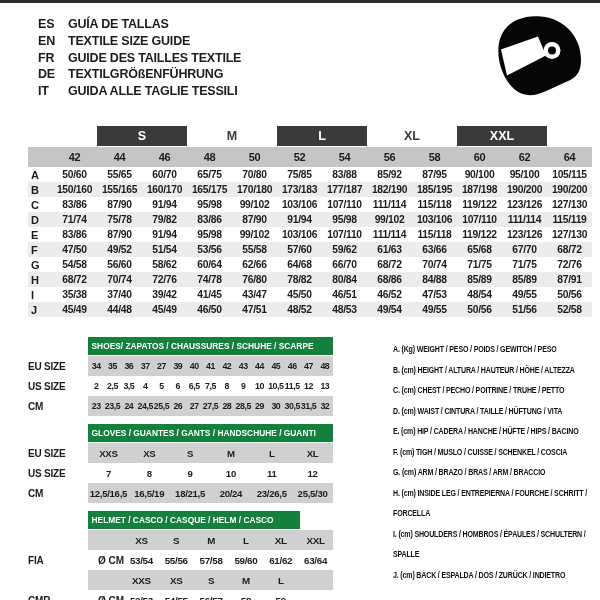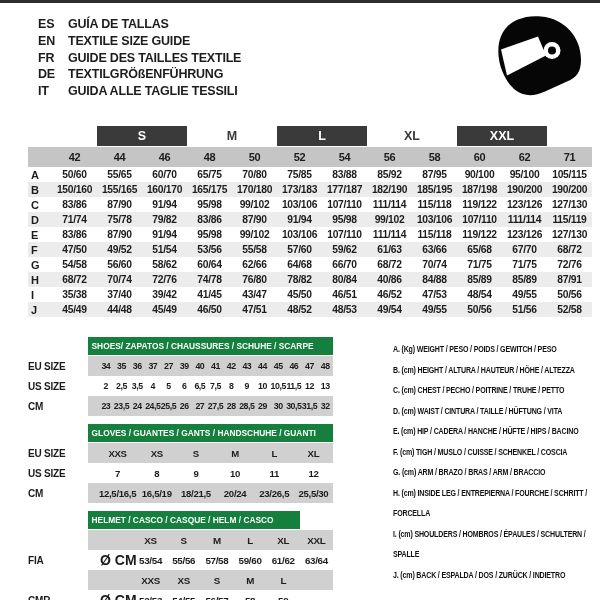--- a/index.html
+++ b/index.html
@@ -33,30 +33,30 @@
 
   
   .sub-tables{position:absolute;left:28px;top:336px;width:305px;}
   .subtable{margin-bottom:7px;}
   .subrow{display:flex;height:20px;align-items:center;}
   .barrow{height:19px;margin-bottom:1px;}
   .slabel{width:60px;flex:0 0 60px;font-size:10px;font-weight:bold;letter-spacing:-0.2px;white-space:nowrap;}
   .bar{flex:1;background:#15803d;color:#fff;height:18px;display:flex;align-items:center;overflow:hidden;}
   .bar-text{font-size:9.5px;font-weight:bold;white-space:nowrap;transform:scaleX(0.88);transform-origin:left center;padding-left:4px;}
   .bar-short{flex:0 0 212px;}
-  .svals{flex:1;display:grid;align-self:stretch;align-items:center;padding-left:10px;}
+  .svals{flex:1;display:grid;align-self:stretch;align-items:center;}
   .cols15{grid-template-columns:repeat(15,1fr);}
   .cols6{grid-template-columns:repeat(6,1fr);}
   .helmetcols{grid-template-columns:36px repeat(6,1fr);}
   .svals .cell{text-align:center;font-weight:bold;white-space:nowrap;}
   .shoes-cells .cell{font-size:8.8px;letter-spacing:-0.45px;}
   .gloves-cells .cell{font-size:9.6px;letter-spacing:-0.3px;}
   .helm-cells .cell{font-size:9.8px;letter-spacing:-0.3px;}
   .gray{background:#d0d0d0;}
-  .ucell{font-size:14px;font-weight:bold;text-align:center;padding-left:2px;white-space:nowrap;}
+  .ucell{font-size:10px;font-weight:bold;text-align:right;padding-left:2px;white-space:nowrap;}
 
   
   .legend{position:absolute;left:393px;top:339px;width:250px;transform:scaleX(0.82);transform-origin:left top;}
   .legend-item{font-size:8.6px;font-weight:bold;letter-spacing:-0.2px;line-height:20.5px;color:#111;}
 </style>
 </head>
 <body>
 
 <div class="top-rule"></div>
 
@@ -112,21 +112,21 @@
         <div class="cell">44</div>
         <div class="cell">46</div>
         <div class="cell">48</div>
         <div class="cell">50</div>
         <div class="cell">52</div>
         <div class="cell">54</div>
         <div class="cell">56</div>
         <div class="cell">58</div>
         <div class="cell">60</div>
         <div class="cell">62</div>
-        <div class="cell">71</div>
+        <div class="cell">64</div>
       </div>
   </div>
   <div class="tbody">
     <div class="trow">
       <div class="rlabel">A</div>
       <div class="vals">
           <div class="cell">50/60</div>
           <div class="cell">55/65</div>
           <div class="cell">60/70</div>
           <div class="cell">65/75</div>
@@ -245,21 +245,21 @@
     <div class="trow">
       <div class="rlabel">H</div>
       <div class="vals">
           <div class="cell">68/72</div>
           <div class="cell">70/74</div>
           <div class="cell">72/76</div>
           <div class="cell">74/78</div>
           <div class="cell">76/80</div>
           <div class="cell">78/82</div>
           <div class="cell">80/84</div>
-          <div class="cell">40/86</div>
+          <div class="cell">68/86</div>
           <div class="cell">84/88</div>
           <div class="cell">85/89</div>
           <div class="cell">85/89</div>
           <div class="cell">87/91</div>
         </div>
     </div>
     <div class="trow">
       <div class="rlabel">I</div>
       <div class="vals">
           <div class="cell">35/38</div>

